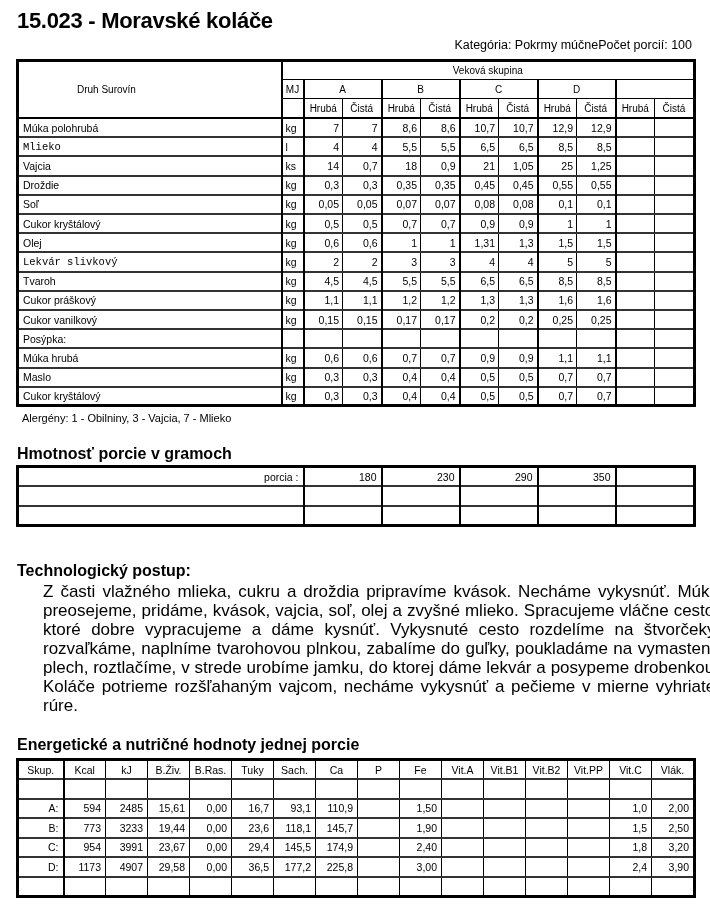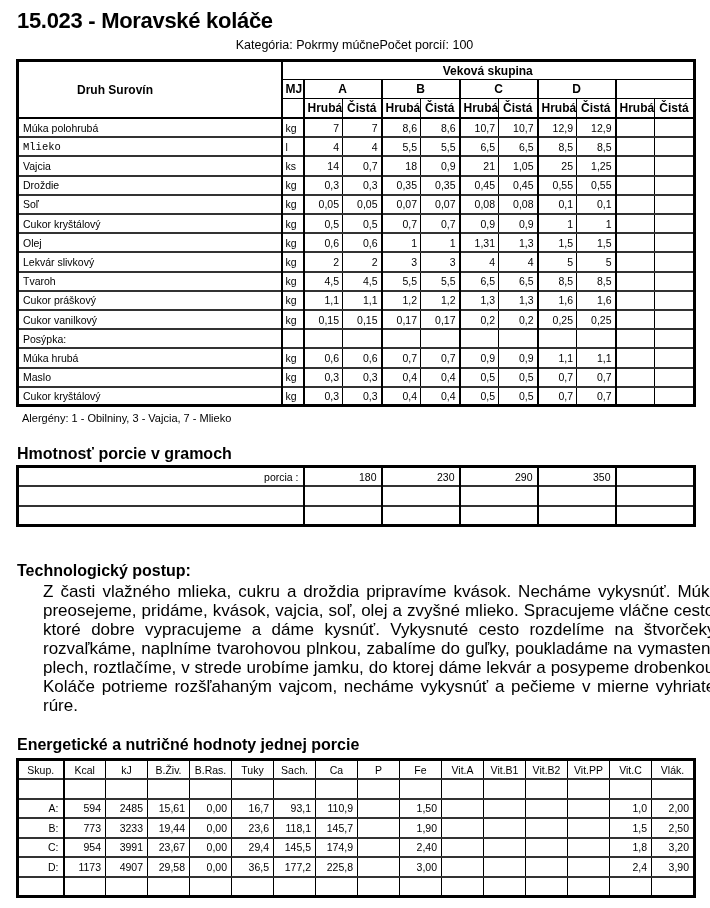--- a/index.html
+++ b/index.html
@@ -1,28 +1,28 @@
 <!DOCTYPE html>
 <html><head>
 <meta charset="utf-8">
 <style>
   * { box-sizing: border-box; margin: 0; padding: 0; }
   html, body { width: 710px; height: 908px; background: #ffffff; }
   body { font-family: "Liberation Sans", sans-serif; color: #000; position: relative; overflow: hidden; }
 
   .title { position: absolute; left: 17px; top: 8px; font-size: 22px; font-weight: bold; letter-spacing: -0.3px; }
-  .subline { position: absolute; left: 17px; top: 38px; width: 675px; font-size: 12.5px; display: flex; justify-content: center; }
+  .subline { position: absolute; left: 17px; top: 38px; width: 675px; font-size: 12.5px; display: flex; justify-content: flex-end; }
 
   table { border-collapse: collapse; position: absolute; table-layout: fixed; }
   td, th { font-size: 10.5px; font-weight: normal; border: 1px solid #000; padding: 0 3px; white-space: nowrap; overflow: hidden; }
 
   
   #ingr { left: 16px; top: 59px; width: 677px; border: 3px solid #000; }
   #ingr td { height: 19.2px; }
-  #ingr .hdr { font-weight: bold; text-align: center; font-size: 12px; }
+  #ingr .hdr { font-weight: normal; text-align: center; font-size: 10px; }
   #ingr .num { text-align: right; }
   #ingr .name { text-align: left; padding-left: 4px; }
   #ingr .bl { border-left: 2px solid #000; }
   #ingr .bb { border-bottom: 2px solid #000; }
 
   .allergens { position: absolute; left: 22px; top: 412px; font-size: 11px; }
 
   .sec-title { position: absolute; left: 17px; font-size: 16px; font-weight: bold; }
 
   
@@ -181,21 +181,21 @@
         <td class="num bl">1</td>
         <td class="num">1</td>
         <td class="num bl">1,31</td>
         <td class="num">1,3</td>
         <td class="num bl">1,5</td>
         <td class="num">1,5</td>
         <td class="num bl"></td>
         <td class="num"></td>
       </tr>
       <tr style="border-top: 2px solid rgb(51, 51, 51);">
-        <td class="name" style="border-right: 2px solid rgb(0, 0, 0);">Lekvár slivkový</td>
+        <td class="name" style="border-right: 2px solid rgb(0, 0, 0); font-family: Liberation Mono, monospace;">Lekvár slivkový</td>
         <td style="border-right: 2px solid rgb(0, 0, 0);">kg</td>
         <td class="num">2</td>
         <td class="num">2</td>
         <td class="num bl">3</td>
         <td class="num">3</td>
         <td class="num bl">4</td>
         <td class="num">4</td>
         <td class="num bl">5</td>
         <td class="num">5</td>
         <td class="num bl"></td>

